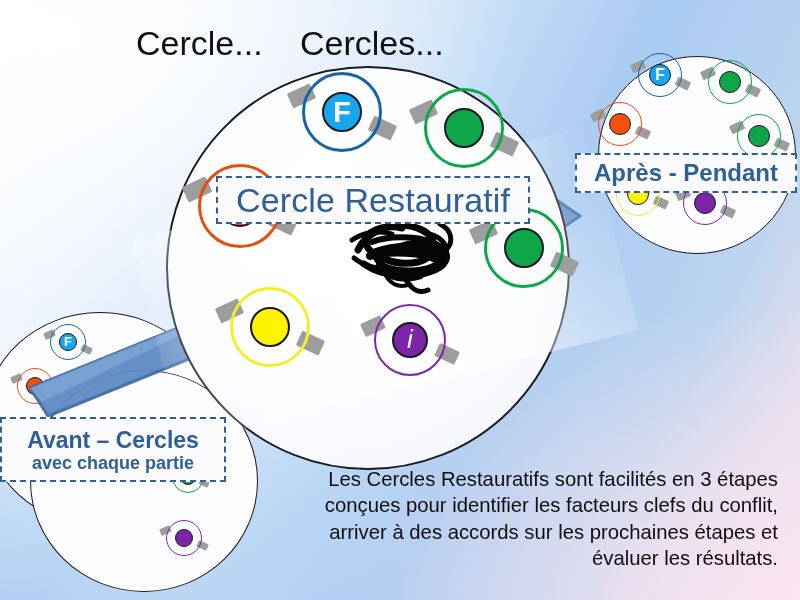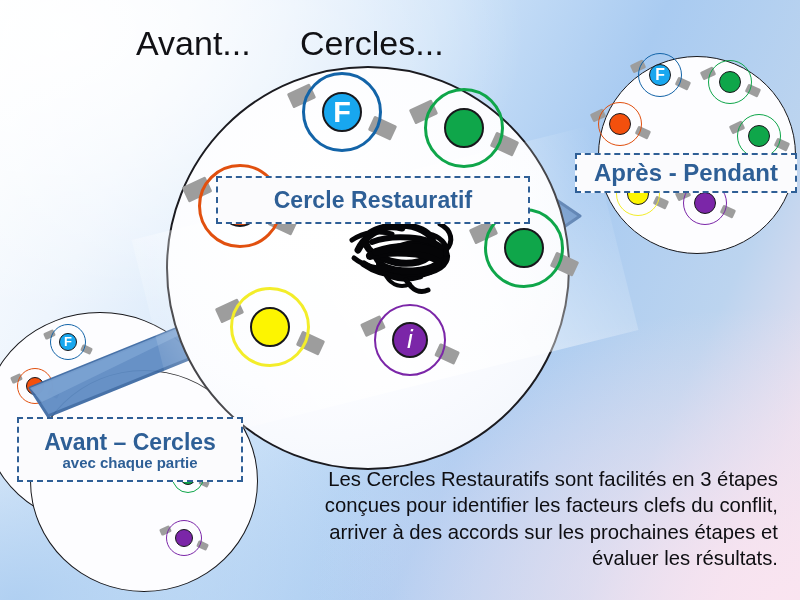--- a/index.html
+++ b/index.html
@@ -47,25 +47,25 @@
   }
   .ring{position:absolute;border-radius:50%;box-sizing:border-box;background:transparent;}
 
   
   .label-box{
     position:absolute;background:#fbfbfd;
     border:2.1px dashed #2f5f96;
     color:#2e5f96;text-align:center;box-sizing:border-box;
     display:flex;flex-direction:column;align-items:center;justify-content:center;
   }
-  #label-cercle-restauratif{left:216px;top:176px;width:314px;height:48px;font-size:23px;font-weight:700;letter-spacing:.1px;}
+  #label-cercle-restauratif{left:216px;top:176px;width:314px;height:48px;font-size:34px;font-weight:400;letter-spacing:.1px;}
   #label-apres{left:575px;top:153px;width:222px;height:40px;font-size:24px;font-weight:700;}
-  #label-avant{left:17px;top:417px;width:226px;height:65px;padding-top:2px;}
+  #label-avant{left:0;top:417px;width:226px;height:65px;padding-top:2px;}
   #label-avant .l1{font-size:23px;font-weight:700;line-height:1.08;}
-  #label-avant .l2{font-size:15px;font-weight:700;line-height:1.12;}
+  #label-avant .l2{font-size:18px;font-weight:700;line-height:1.12;}
 
   
   .phase{position:absolute;top:24px;font-size:34px;color:#111115;white-space:nowrap;}
   #phase-avant{left:136px;}
   #phase-pendant{left:300px;}
   #phase-apres{left:525px;}
 
   
   #description{
     position:absolute;left:278px;top:466px;width:500px;
@@ -79,21 +79,21 @@
 </head>
 <body>
 
 <div id="stage">
 
   <div class="bg bg-a"></div>
   <div class="bg bg-b"></div>
   <div class="bg bg-c"></div>
   <div class="bg bg-d"></div>
 
-  <div class="phase" id="phase-avant">Avant...</div>
+  <div class="phase" id="phase-avant">Cercle...</div>
   <div class="phase" id="phase-pendant">Cercles...</div>
 
   <div class="circ" style="left:-16px;top:312px;width:232px;height:214px;"></div>
   <div class="circ" style="left:30px;top:370px;width:228px;height:222px;"></div>
   <div id="before-markers">
       <div class="marker" style="left: 47.3px; top: 321.3px; width: 41.4px; height: 41.4px;">
         <div class="chair" style="width: 11.16px; height: 7.2px; left: -3.24px; top: 9.972px; transform: rotate(-25deg);"></div>
         <div class="chair" style="width: 11.16px; height: 7.2px; left: 33.48px; top: 24.228px; transform: rotate(25deg);"></div>
         <div class="ring" style="width: 36px; height: 36px; left: 2.7px; top: 2.7px; border: 1.4px solid rgb(19, 100, 168);"></div>
         <div class="seat" style="width: 18px; height: 18px; left: 11.7px; top: 11.7px; background: rgb(24, 167, 239); border: 1.2px solid rgb(24, 24, 28); font-size: 12.96px;">F</div>

